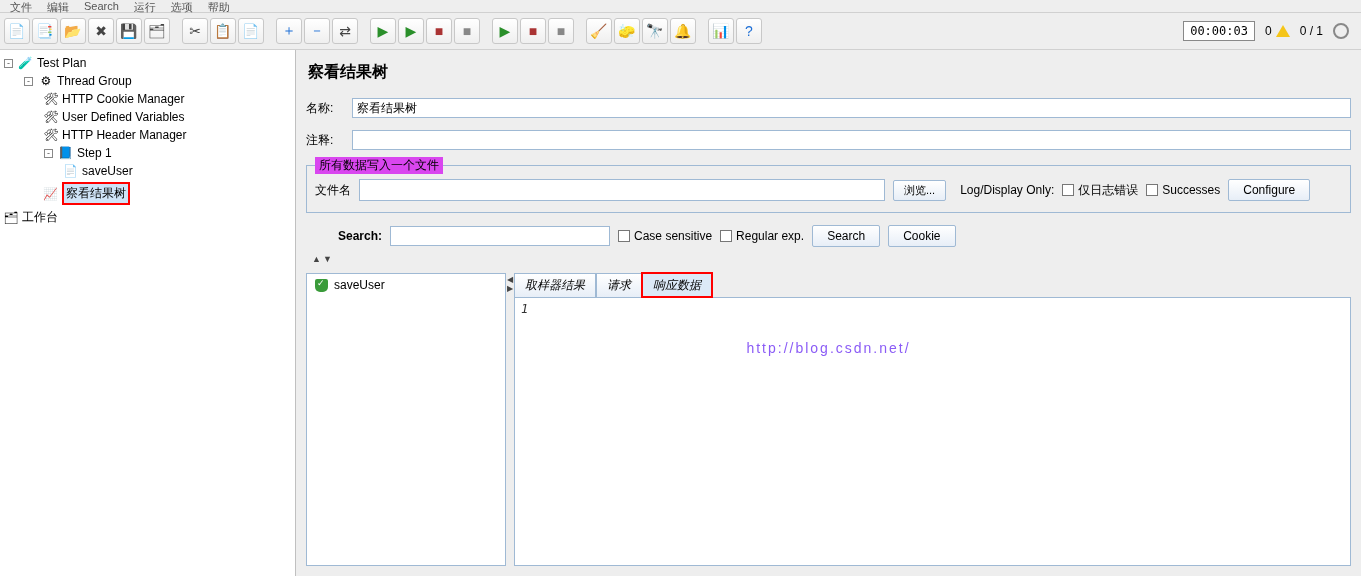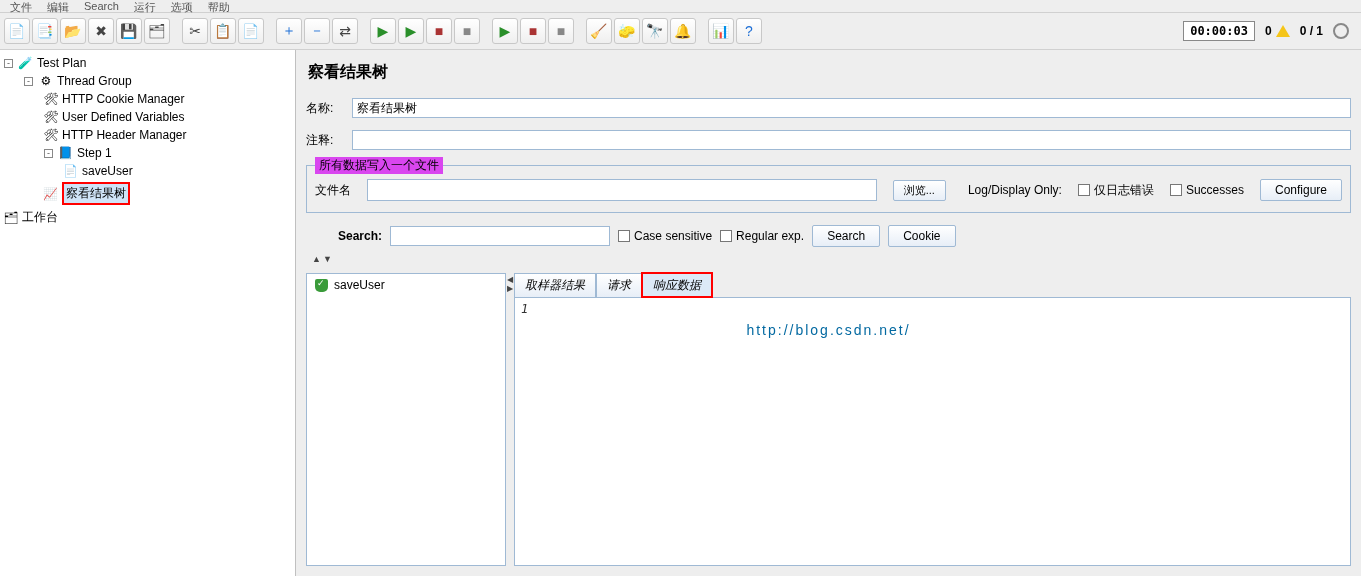--- a/index.html
+++ b/index.html
@@ -42,21 +42,20 @@
     cursor: pointer;
     color: #444;
   }
   .tsep { width: 8px; }
   .toolbar-right {
     margin-left: auto;
     display: flex;
     align-items: center;
     gap: 10px;
     padding-right: 8px;
-    font-weight: bold;
   }
   .timerbox {
     border: 1px solid #888;
     padding: 2px 6px;
     background: #fff;
     font-family: monospace;
     font-size: 12px;
   }
   .warn-tri {
     display:inline-block; width:0;height:0;
@@ -135,21 +134,21 @@
     border:1px solid #9fb9d4; border-bottom:none;
     background:linear-gradient(#ffffff,#e7eef7);
     padding:3px 10px; font-size:12px; cursor:pointer;
     position:relative;
   }
   .tab.active { background:#dce9f7; }
   .tab.redbox { outline:2px solid red; outline-offset:-1px; }
   .resp-area { flex:1; border:1px solid #9fb9d4; background:#fff; padding:4px 6px; font-family:monospace; font-size:12px; color:#333; }
   .splitter-v { width:8px; display:flex; flex-direction:column; align-items:center; justify-content:flex-start; padding-top:2px;}
   .sp-arrow { font-size:8px; color:#444; }
-  .watermark { color:#0369a1; font-size:14px; letter-spacing:2px; position:absolute; left:50%; top:272px; transform:translateX(-50%); pointer-events:none;}
+  .watermark { color:#8b5cf6; font-size:14px; letter-spacing:2px; position:absolute; left:50%; top:290px; transform:translateX(-50%); pointer-events:none;}
   .scroll-handle { height:8px; display:flex; align-items:center; gap:2px; margin:2px 0 0 6px; }
   .scroll-handle .tri { font-size:9px; color:#444; }
 </style>
 </head>
 <body>
 
 <div class="menubar">
   <span>文件</span>
   <span>编辑</span>
   <span>Search</span>
@@ -263,21 +262,21 @@
       <span class="form-label">名称:</span>
       <input class="form-input" value="察看结果树" style="">
     </div>
     <div class="form-row">
       <span class="form-label">注释:</span>
       <input class="form-input" value="" style="">
     </div>
 
     <div class="groupbox">
       <span class="legend">所有数据写入一个文件</span>
-      <div class="form-row" style="gap:16px;">
+      <div class="form-row" style="gap:8px;">
         <span>文件名</span>
         <input class="form-input" style="max-width: 526px; height: 22px;">
         <button class="btn small">浏览...</button>
         <span style="font-weight:normal;margin-left:6px;">Log/Display Only:</span>
         <label class="checkbox">
             <span class="box"></span>
             <span>仅日志错误</span>
           </label>
         <label class="checkbox">
             <span class="box"></span>

